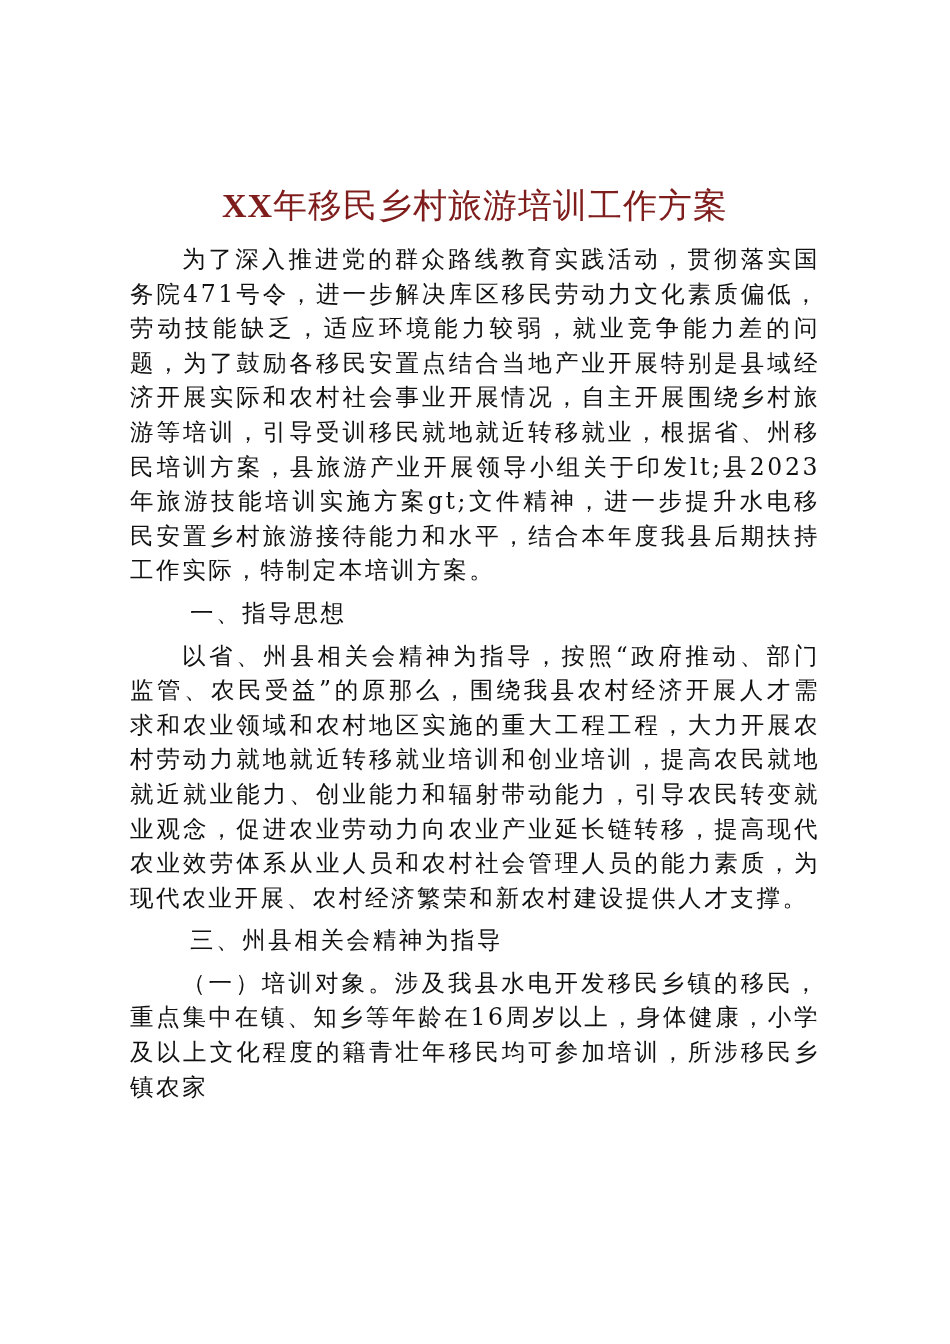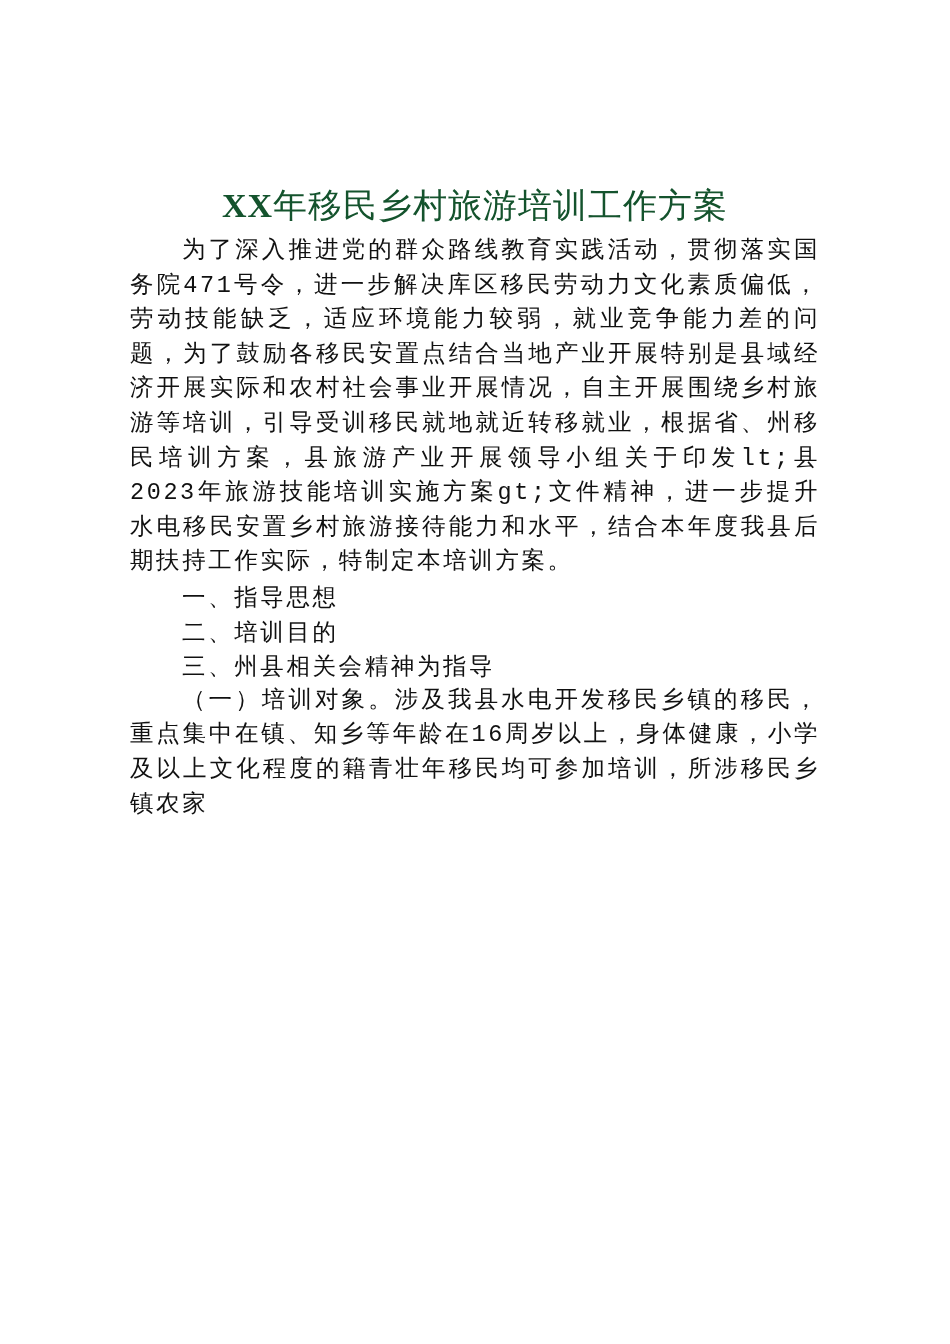--- a/index.html
+++ b/index.html
@@ -18,55 +18,54 @@
       left: 130px;
       top: 180px;
       width: 690px;
     }
     .doc-title {
       text-align: center;
       font-family: "DejaVu Serif", "Liberation Serif", serif;
       font-size: 34px;
       line-height: 50px;
       height: 50px;
-      margin: 0 0 4px 0;
-      color: #14532d;
+      margin: 0 0 12px 0;
+      color: #7f1d1d;
       letter-spacing: 1px;
       white-space: nowrap;
       font-weight: normal;
     }
     .doc-title .xx {
       font-family: "Liberation Serif", serif;
       font-weight: bold;
     }
     .body-text {
       font-family: "DejaVu Serif", "Liberation Serif", serif;
       font-size: 23.5px;
       line-height: 34.6px;
       letter-spacing: 2.6px;
       color: #111;
       text-align: justify;
       text-justify: inter-character;
     }
     .para {
       margin: 0;
       text-indent: 52px;
-      font-family: Liberation Mono, monospace;
     }
     .heading {
-      margin: 0;
+      margin: 8px;
       text-indent: 52px;
     }
   </style>
 </head>
 <body>
 
 <div class="page">
   <h1 class="doc-title"><span class="xx">XX</span><span>年移民乡村旅游培训工作方案</span></h1>
 
   <div class="body-text">
     <p class="para">为了深入推进党的群众路线教育实践活动，贯彻落实国务院471号令，进一步解决库区移民劳动力文化素质偏低，劳动技能缺乏，适应环境能力较弱，就业竞争能力差的问题，为了鼓励各移民安置点结合当地产业开展特别是县域经济开展实际和农村社会事业开展情况，自主开展围绕乡村旅游等培训，引导受训移民就地就近转移就业，根据省、州移民培训方案，县旅游产业开展领导小组关于印发lt;县2023年旅游技能培训实施方案gt;文件精神，进一步提升水电移民安置乡村旅游接待能力和水平，结合本年度我县后期扶持工作实际，特制定本培训方案。</p>
     <p class="heading">一、指导思想</p>
-    <p class="heading">二、培训目的</p>
+    <p class="para">以省、州县相关会精神为指导，按照“政府推动、部门监管、农民受益”的原那么，围绕我县农村经济开展人才需求和农业领域和农村地区实施的重大工程工程，大力开展农村劳动力就地就近转移就业培训和创业培训，提高农民就地就近就业能力、创业能力和辐射带动能力，引导农民转变就业观念，促进农业劳动力向农业产业延长链转移，提高现代农业效劳体系从业人员和农村社会管理人员的能力素质，为现代农业开展、农村经济繁荣和新农村建设提供人才支撑。</p>
     <p class="heading">三、州县相关会精神为指导</p>
     <p class="para">（一）培训对象。涉及我县水电开发移民乡镇的移民，重点集中在镇、知乡等年龄在16周岁以上，身体健康，小学及以上文化程度的籍青壮年移民均可参加培训，所涉移民乡镇农家</p>
   </div>
 </div>
 
 </body></html>

